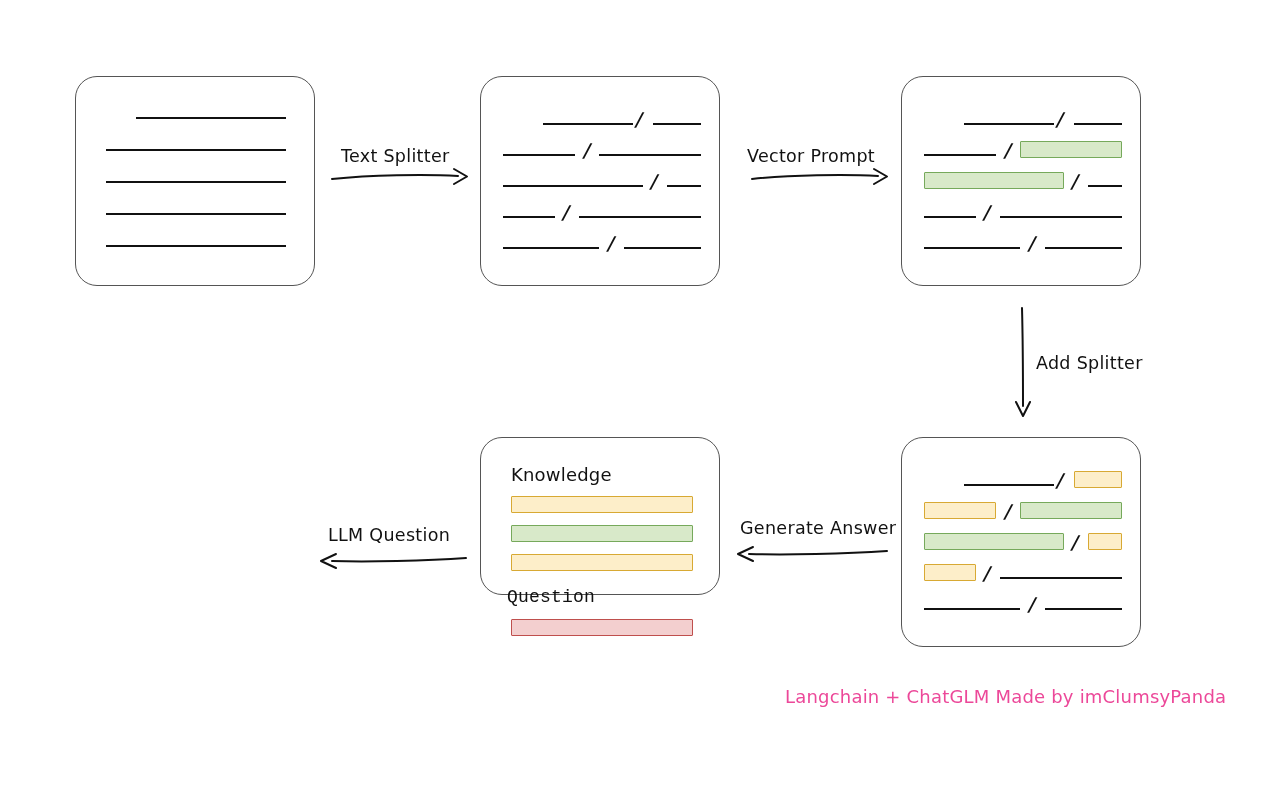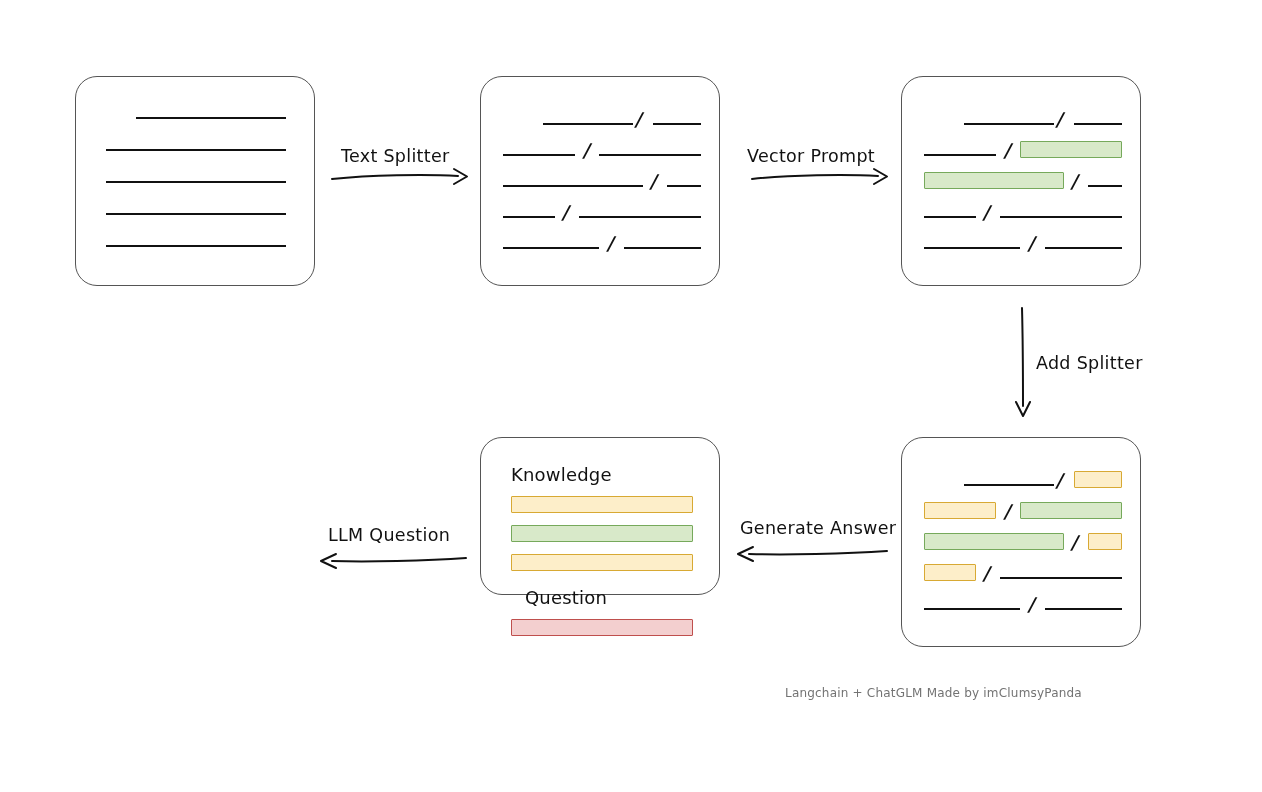--- a/index.html
+++ b/index.html
@@ -64,22 +64,22 @@
     position: absolute;
     font-family: "DejaVu Sans", sans-serif;
     font-size: 17.5px;
     color: #111111;
     white-space: nowrap;
     letter-spacing: 0.3px;
   }
   .caption {
     position: absolute;
     font-family: "DejaVu Sans", sans-serif;
-    font-size: 12px;
-    color: #737373;
+    font-size: 18px;
+    color: #ec4899;
     white-space: nowrap;
     letter-spacing: 0.2px;
   }
   svg.arrow {
     position: absolute;
     overflow: visible;
   }
 </style>
 </head>
 <body>
@@ -147,21 +147,21 @@
     <path d="M10,2 C11,40 11,70 11,100" stroke="#111111" stroke-width="2" fill="none" stroke-linecap="round"></path>
     <path d="M4,96 L11,110 L18,96" stroke="#111111" stroke-width="2" fill="none" stroke-linejoin="round" stroke-linecap="round"></path>
   </svg>
 
 
   <div class="box" id="box-prompt" style="left:480px; top:437px; width:240px; height:158px;">
       <div class="boxlabel" style="left: 30px; top: 26px;">Knowledge</div>
       <div class="bar bar-yellow" style="left: 30px; top: 58px; width: 182px; height: 17px;"></div>
       <div class="bar bar-green" style="left: 30px; top: 87px; width: 182px; height: 17px;"></div>
       <div class="bar bar-yellow" style="left: 30px; top: 116px; width: 182px; height: 17px;"></div>
-      <div class="boxlabel" style="left: 44px; top: 149px;">Question</div>
+      <div class="boxlabel" style="left: 26px; top: 149px; font-family: Liberation Mono, monospace;">Question</div>
       <div class="bar bar-red" style="left: 30px; top: 181px; width: 182px; height: 17px;"></div>
     </div>
 
   <div class="box" id="box-context" style="left:901px; top:437px; width:240px; height:210px;">
       <div class="rule" style="left: 62px; top: 46px; width: 90px;"></div>
       <div class="slash" style="left: 155px; top: 33px;">/</div>
       <div class="bar bar-yellow" style="left: 172px; top: 33px; width: 48px; height: 17px;"></div>
       <div class="bar bar-yellow" style="left: 22px; top: 64px; width: 72px; height: 17px;"></div>
       <div class="slash" style="left: 103px; top: 64px;">/</div>
       <div class="bar bar-green" style="left: 118px; top: 64px; width: 102px; height: 17px;"></div>

